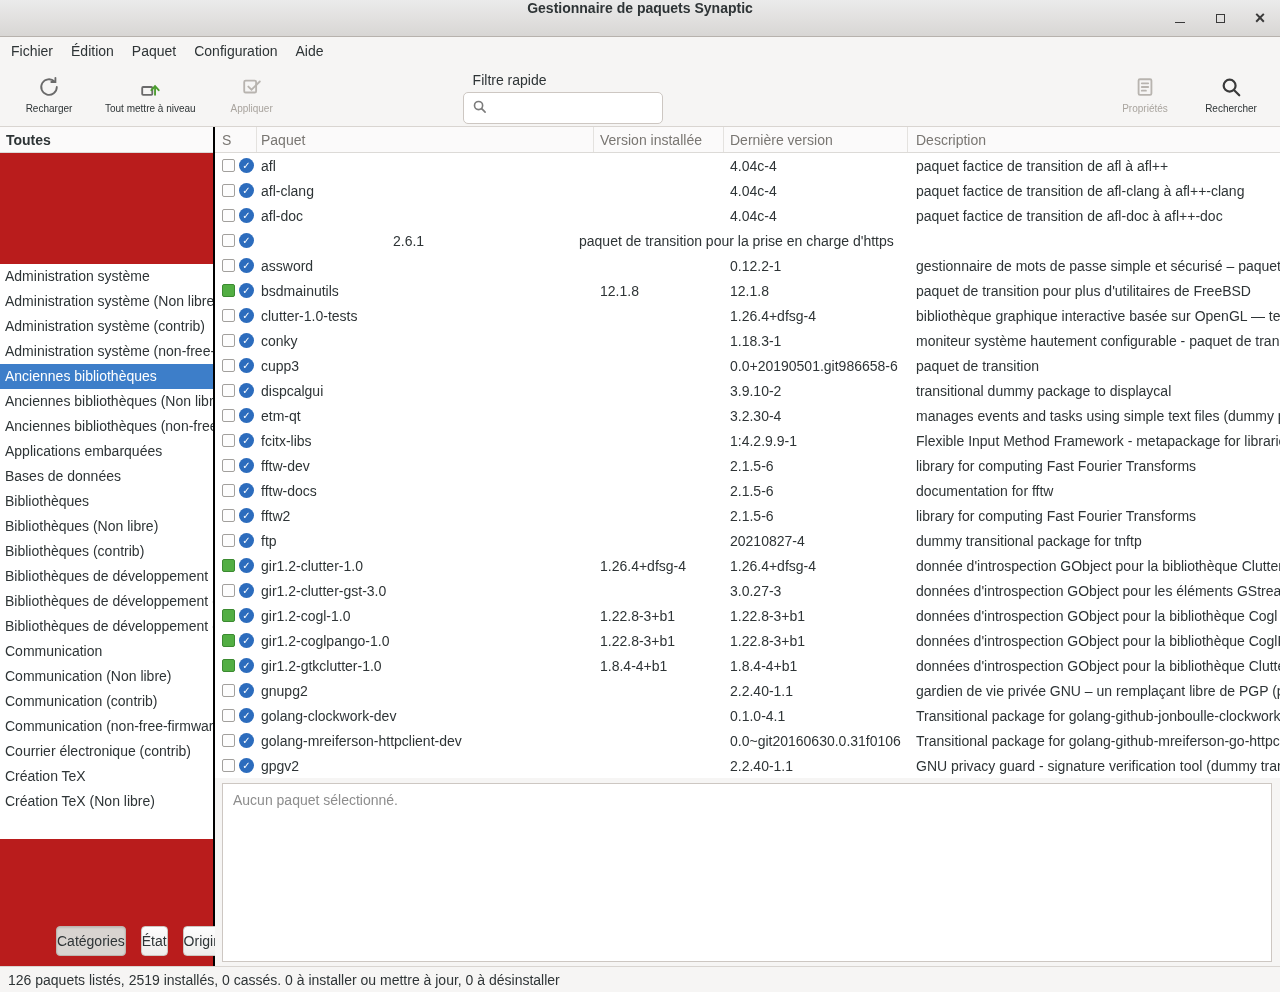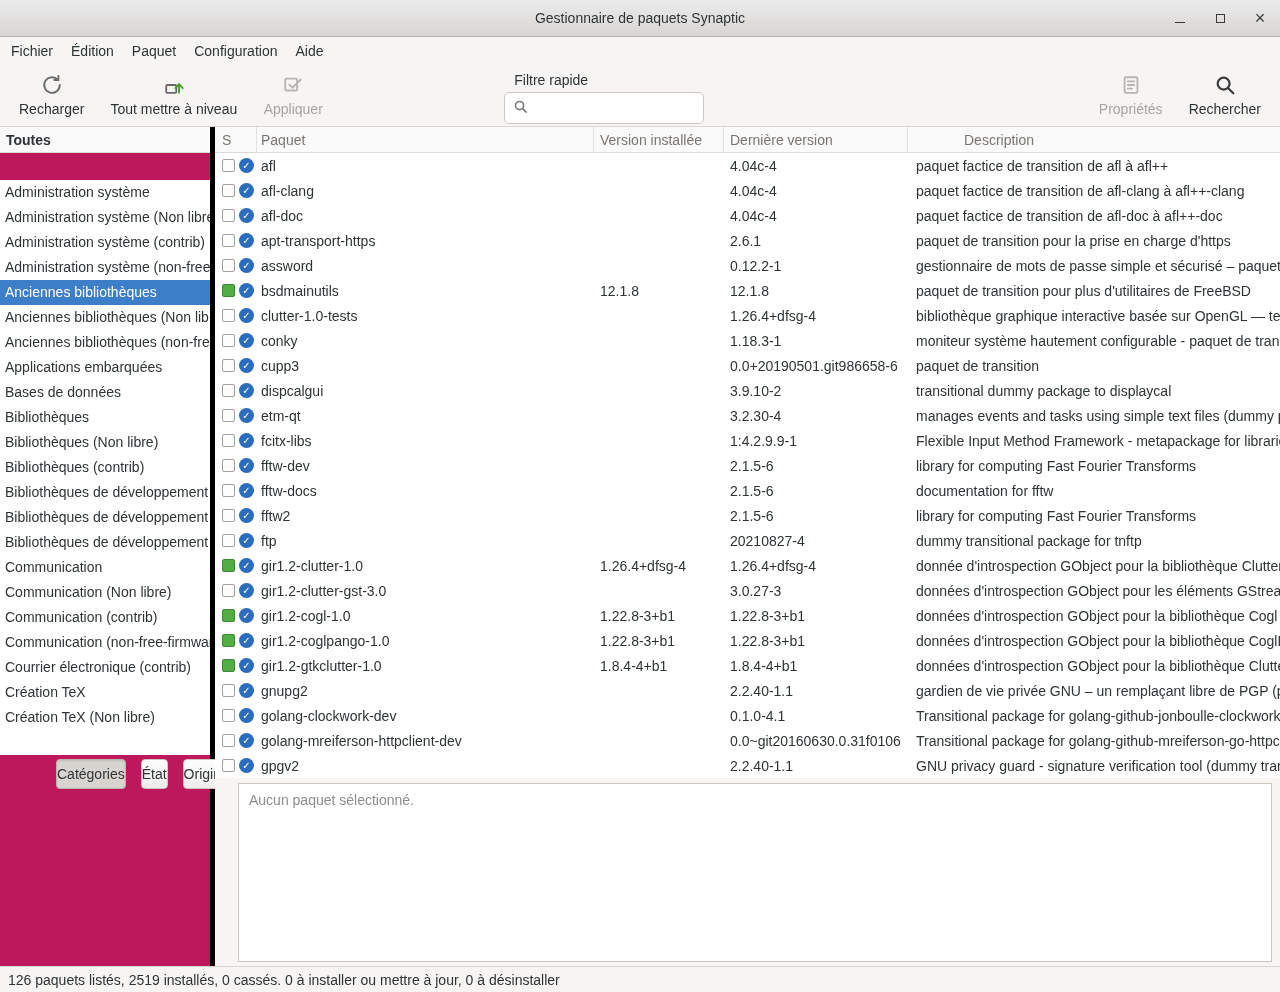--- a/index.html
+++ b/index.html
@@ -8,60 +8,60 @@
     font-family:"Liberation Sans","DejaVu Sans",sans-serif;
     font-size:14px; color:#2e3436; background:#f6f5f4;
     display:flex; flex-direction:column;
   }
 
   
   .titlebar {
     height:37px; flex:0 0 37px;
     background:linear-gradient(#ebebeb,#d8d6d4);
     border-bottom:1px solid #b7b2ad;
-    display:flex; align-items:center; justify-content:center;
-    position:relative; font-weight:normal; font-size:14px;
+    display:flex; align-items:flex-start; justify-content:center;
+    position:relative; font-weight:bold; font-size:14px;
   }
   .window-controls { position:absolute; right:12px; top:0; height:100%; display:flex; align-items:center; gap:24px; }
   .wc-btn { width:16px; height:16px; display:flex; align-items:center; justify-content:center; color:#3a3a3a; cursor:default; }
   .ico-min { width:10px; height:9px; border-bottom:1.5px solid #3a3a3a; }
   .ico-max { width:9px; height:9px; border:1.5px solid #3a3a3a; }
   .ico-close { font-size:18px; line-height:16px; }
 
   
   .menubar { height:27px; flex:0 0 27px; display:flex; align-items:stretch; padding-left:2px; background:#f6f5f4; }
   .menu-item { padding:0 9px; display:flex; align-items:center; }
 
   
   .toolbar {
     height:63px; flex:0 0 63px; display:flex; align-items:center;
     padding:0 6px; background:#f6f5f4; border-bottom:1px solid #d9d5d1;
   }
   .tool-btn {
     display:flex; flex-direction:column; align-items:center; justify-content:center;
     gap:2px; padding:4px 13px; min-width:86px; border-radius:4px;
   }
-  .tool-btn .lbl { font-size:14px; white-space:nowrap; }
+  .tool-btn .lbl { font-size:10px; white-space:nowrap; }
   .tool-btn.disabled .lbl { color:#a9a49e; }
   .filter-group { margin-left:168px; display:flex; flex-direction:column; align-self:flex-start; padding-top:8px; }
   .filter-label { font-size:14px; margin:0 0 4px 10px; }
   .search-box {
     width:200px; height:32px; background:#ffffff; border:1px solid #cdc7c2;
     border-radius:5px; display:flex; align-items:center; padding:0 8px; gap:6px;
   }
   .search-box input {
     border:none; outline:none; flex:1; font:inherit; color:#2e3436; background:transparent; min-width:0;
   }
   .toolbar .spacer { flex:1; }
 
   
   .main { flex:1; display:flex; min-height:0; }
 
   
-  .left-pane { width:215px; flex:0 0 215px; display:flex; flex-direction:column; border-right:5px solid #000000; background:#be185d; }
+  .left-pane { width:215px; flex:0 0 215px; display:flex; flex-direction:column; border-right:2px solid #000000; background:#b91c1c;justify-content:space-between; }
   .side-header {
     height:26px; flex:0 0 26px; background:#fbfafa; border-bottom:1px solid #dcdad7;
     font-weight:bold; display:flex; align-items:center; padding-left:6px;
   }
   .cat-list { height:575px; flex:0 0 575px; background:#ffffff; overflow:hidden;margin-top:27px; }
   .cat-item {
     height:25px; line-height:25px; padding-left:5px;
     white-space:nowrap; overflow:hidden; cursor:default;
   }
   .cat-item.selected { background:var(--selection-blue,#3d7ec9); color:#ffffff; }
@@ -70,21 +70,21 @@
     margin:0 7px 10px 8px; height:30px; border:1px solid #cdc7c2; border-radius:4px;
     background:linear-gradient(#fdfdfd,#eeedec); font:inherit; color:#2e3436; cursor:default;
   }
   .side-btn.active { background:#d8d4d0; border-color:#bcb6b0; box-shadow:inset 0 1px 2px rgba(0,0,0,0.12); }
 
   
   .right-pane { flex:1; display:flex; flex-direction:column; min-width:0; background:#f6f5f4; }
   .table-wrap { height:651px; flex:0 0 651px; display:flex; flex-direction:column; background:#ffffff; overflow:hidden; }
   .thead { height:26px; flex:0 0 26px; display:flex; background:#fbfafa; border-bottom:1px solid #dcdad7; color:#797672; }
   .th { display:flex; align-items:center; padding-left:6px; border-right:1px solid #e4e2df; white-space:nowrap; overflow:hidden; }
-  .th.col-d { border-right:none;margin-left:48px; }
+  .th.col-d { border-right:none; }
   .tbody { flex:1; overflow:hidden; }
   .trow { height:25px; display:flex; align-items:center; }
   .td { white-space:nowrap; overflow:hidden; }
   .col-s  { width:42px;  flex:0 0 42px; display:flex; align-items:center; }
   .col-p  { width:337px; flex:0 0 337px; padding-left:4px; }
   .col-vi { width:130px; flex:0 0 130px; padding-left:6px; }
   .col-vl { width:184px; flex:0 0 184px; padding-left:6px; }
   .col-d  { flex:1; padding-left:8px; min-width:0; }
   .th.col-s { padding-left:7px; }
   .td.col-s { padding-left:7px; gap:4px; }
@@ -92,21 +92,21 @@
     width:13px; height:13px; background:#fdfdfd; border:1px solid #a2a09d; border-radius:2px; flex:0 0 13px;
   }
   .cb.installed { background:var(--installed-green,#52ae43); border-color:#3c8a31; }
   .sup-icon {
     width:15px; height:15px; flex:0 0 15px; border-radius:50%;
     background:var(--supported-blue,#2c6cbd);
     color:#ffffff; font-size:10px; line-height:15px; text-align:center;
   }
 
   .details-panel {
-    flex:1; margin:5px 8px 4px 23px; background:#ffffff;
+    flex:1; margin:5px 8px 4px 7px; background:#ffffff;
     border:1px solid #cdc7c2; padding:8px 10px; color:#8d8d8d; overflow:hidden;
   }
 
   
   .statusbar {
     height:26px; flex:0 0 26px; background:#f6f5f4; border-top:1px solid #d9d5d1;
     display:flex; align-items:center; padding-left:8px; white-space:nowrap; overflow:hidden;
   }
 </style>
 </head>
@@ -278,21 +278,20 @@
             <div class="td col-p">afl-doc</div>
             <div class="td col-vi"></div>
             <div class="td col-vl">4.04c-4</div>
             <div class="td col-d">paquet factice de transition de afl-doc à afl++-doc</div>
           </div>
           <div class="trow">
             <div class="td col-s">
               <span class="cb"></span>
               <span class="sup-icon">✓</span>
             </div>
-            <div class="td col-p">apt-transport-https</div>
             <div class="td col-vi"></div>
             <div class="td col-vl">2.6.1</div>
             <div class="td col-d">paquet de transition pour la prise en charge d'https</div>
           </div>
           <div class="trow">
             <div class="td col-s">
               <span class="cb"></span>
               <span class="sup-icon">✓</span>
             </div>
             <div class="td col-p">assword</div>

